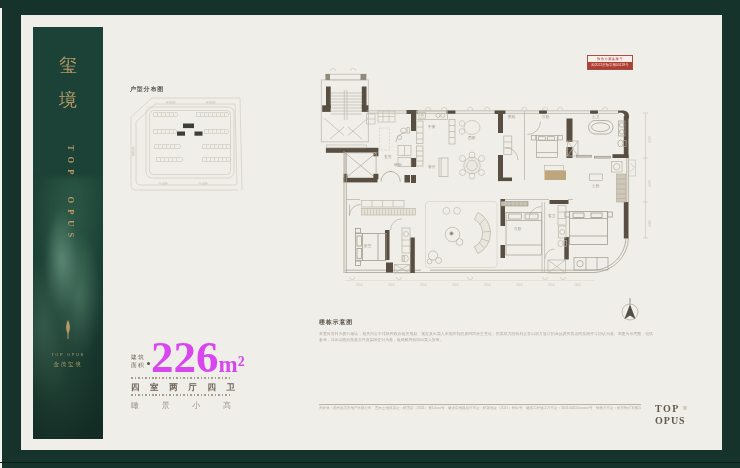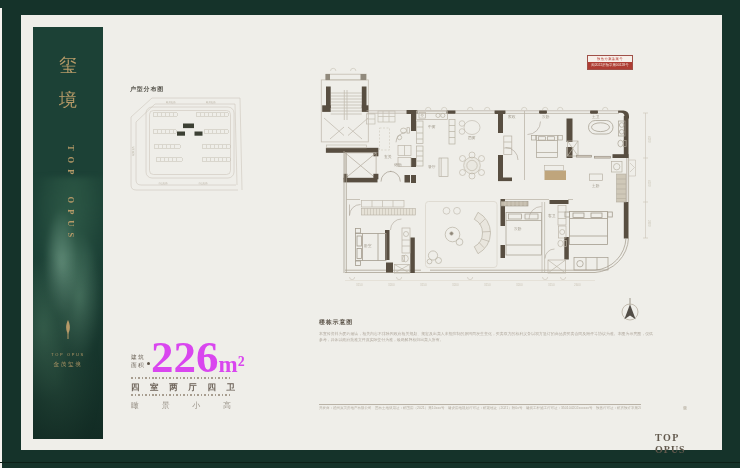--- a/index.html
+++ b/index.html
@@ -136,21 +136,21 @@
 
   <div style="position:absolute;left:319px;top:406px;width:322px;color:#b3aca0;font-size:3.5px;white-space:nowrap;overflow:hidden;">开发商：福州滨茂房地产有限公司　国有土地使用证：榕国用（2021）第10xxx号　建设用地规划许可证：榕规地证（2021）附0x号　建筑工程施工许可证：350104202xxxxxx号　预售许可证：榕房预许字第2022-0xx号</div>
 
   <svg style="position:absolute;left:618px;top:295px;" width="24" height="28" viewBox="0 0 24 28">
     <line x1="12" y1="3" x2="12" y2="9.5" stroke="#948c80" stroke-width="0.9"></line>
     <circle cx="12" cy="17" r="8" fill="none" stroke="#b7afa1" stroke-width="0.8"></circle>
     <path d="M12 9.2 L17.6 24.2 L12 20.4 L6.4 24.2 Z" fill="#524d46"></path>
   </svg>
 
   <div style="position:absolute;left:655px;top:403px;width:40px;color:#62594d;font-family:'Liberation Serif',serif;">
-    <div style="font-size:10px;font-weight:bold;letter-spacing:1.5px;margin-top:29px;">TOP</div>
+    <div style="font-size:10px;font-weight:bold;letter-spacing:1.5px;">TOP</div>
     <div style="font-size:10px;font-weight:bold;letter-spacing:1px;margin-top:1px;">OPUS</div>
   </div>
 
   <div style="position:absolute;left:683px;top:403px;height:22px;color:#c7c1b5;font-size:3.5px;writing-mode:vertical-rl;">金茂玺境</div>
 
   <svg style="position:absolute;left:300px;top:58px;" width="365" height="250" viewBox="300 58 365 250" fill="none">
 
     <g stroke="#c3bdb1" stroke-width="0.8">
       <rect x="321.3" y="79.9" width="47" height="62"></rect>
       <rect x="326" y="74.2" width="40.5" height="5.7"></rect>

